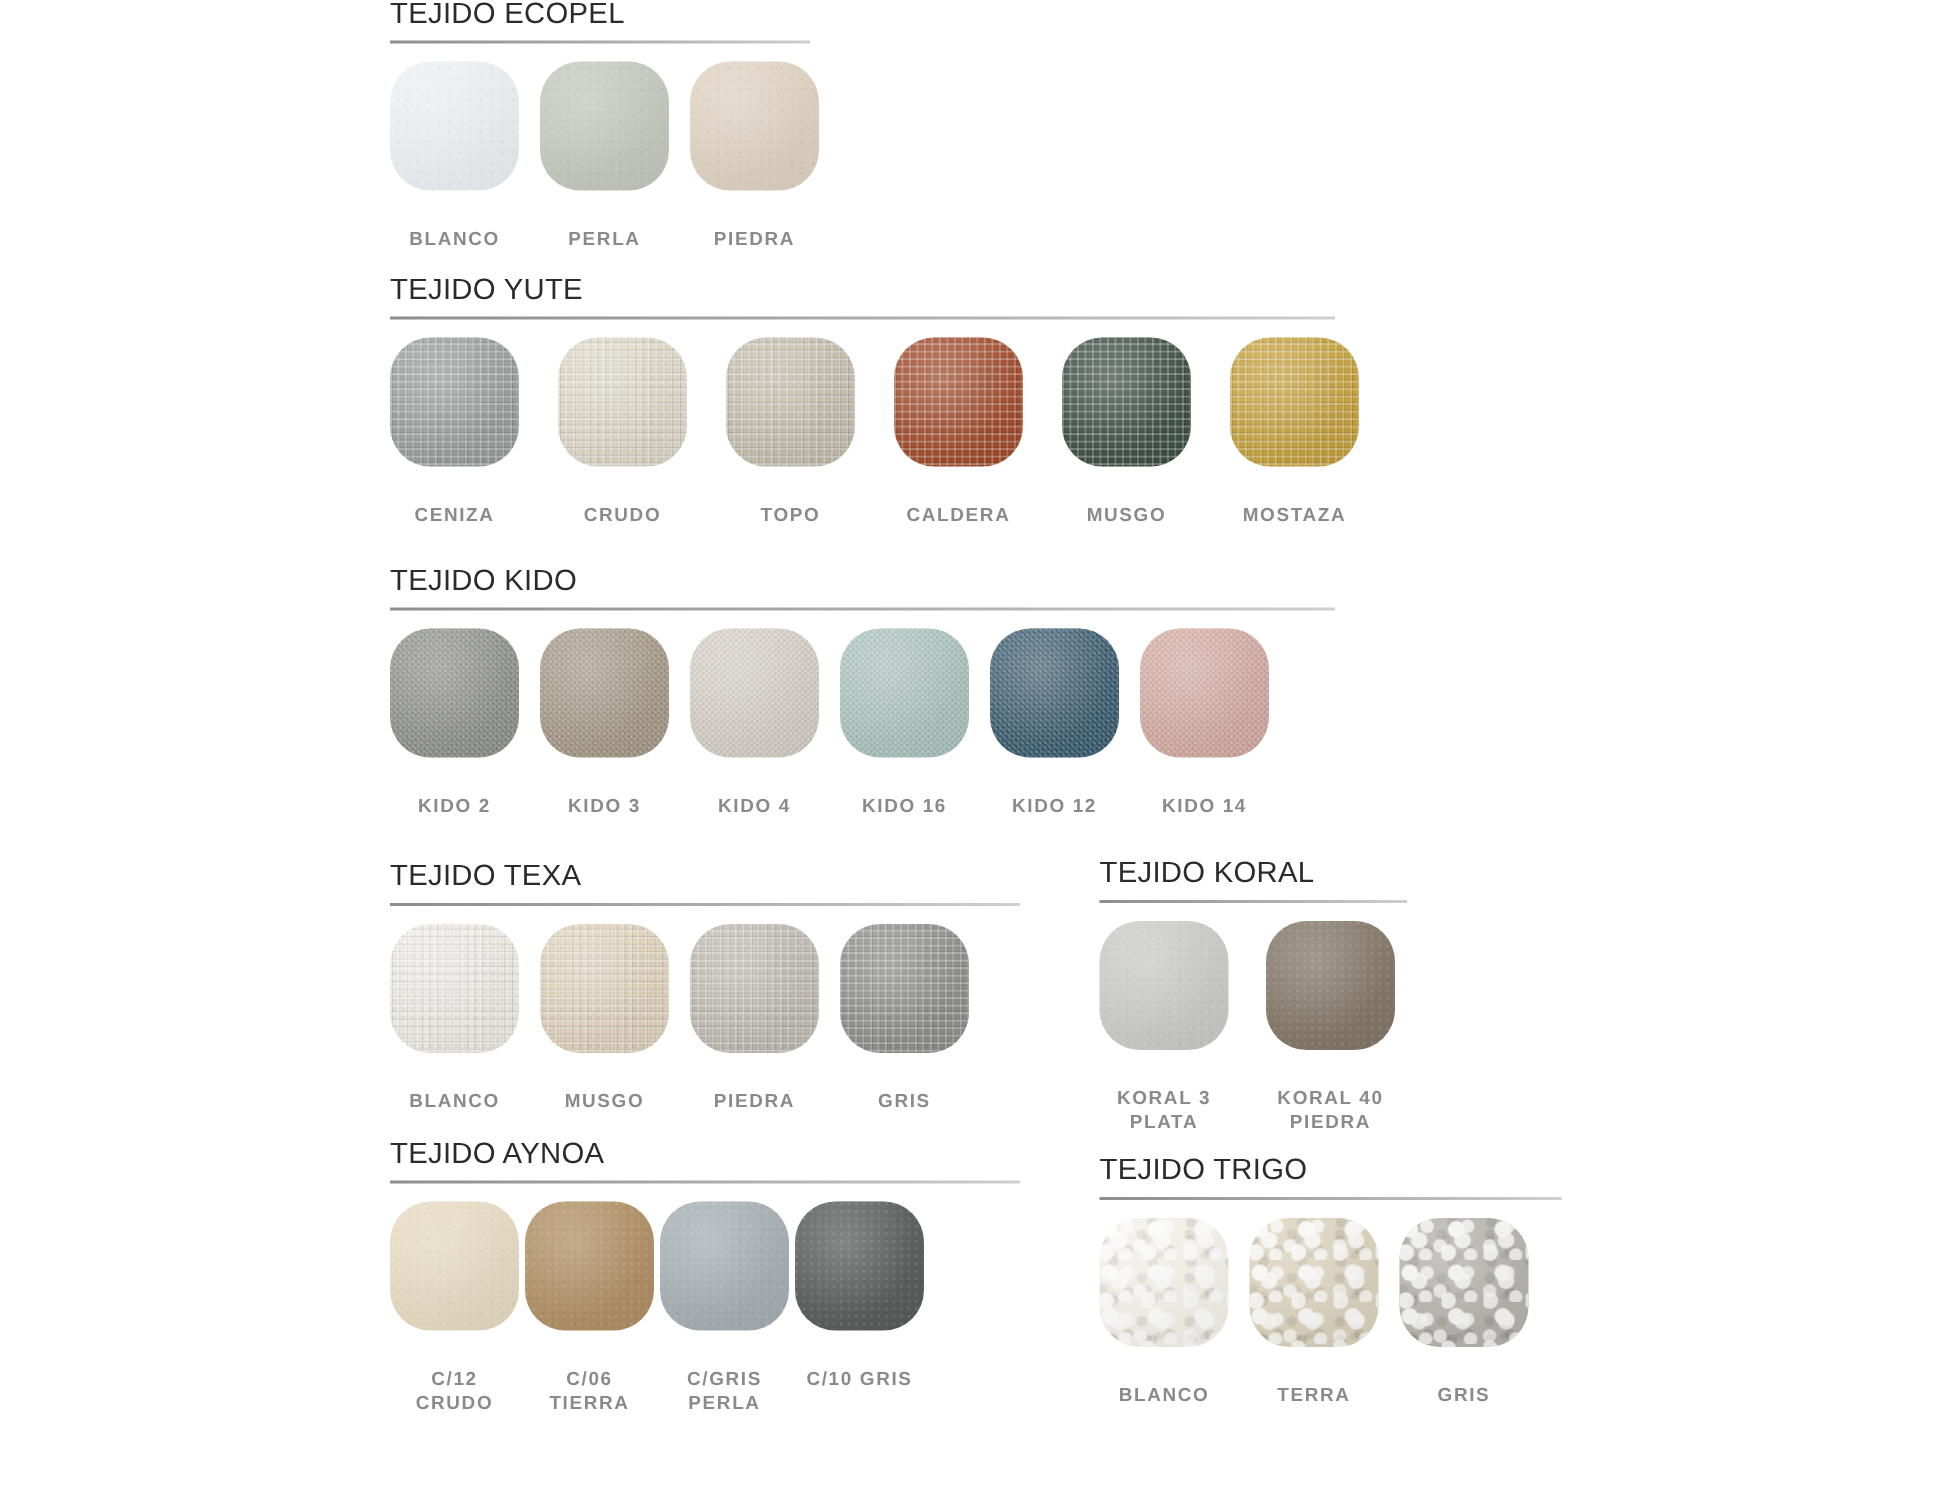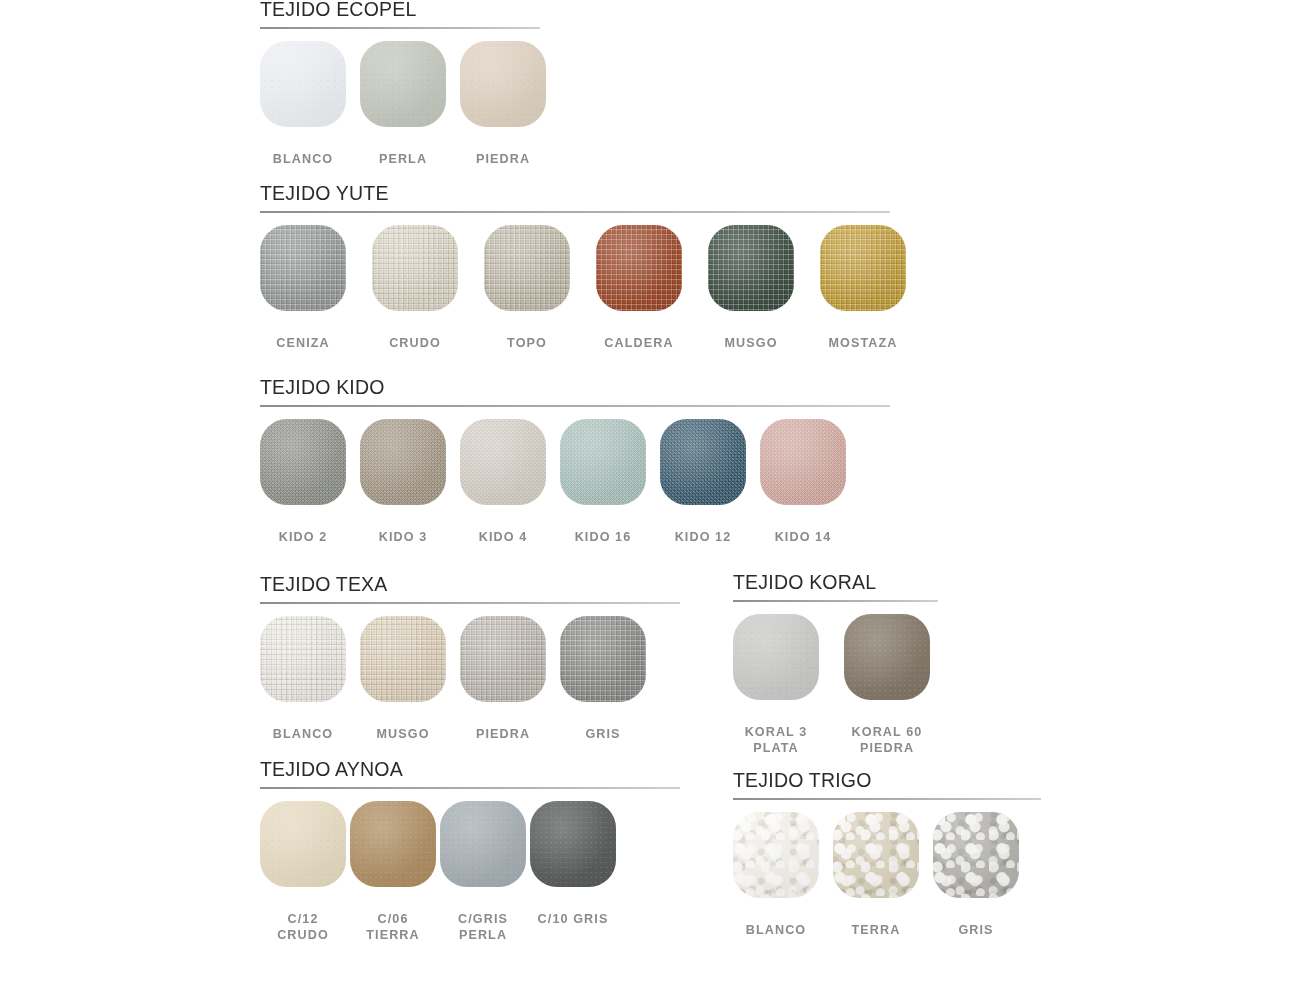--- a/index.html
+++ b/index.html
@@ -295,21 +295,21 @@
           <div class="swatch tex-smooth" style="background-color: rgb(203, 203, 201);">
             <div class="swatch-shade"></div>
           </div>
           <div class="swatch-label">KORAL 3
 PLATA</div>
         </div>
         <div class="swatch-cell">
           <div class="swatch tex-smooth" style="background-color: rgb(130, 118, 102);">
             <div class="swatch-shade"></div>
           </div>
-          <div class="swatch-label">KORAL 60
+          <div class="swatch-label">KORAL 40
 PIEDRA</div>
         </div>
       </div>
     </div>
     <div class="section" style="left: 260px; top: 760px;">
       <div class="section-title">TEJIDO AYNOA</div>
       <div class="section-rule" style="width: 420px;"></div>
       <div class="swatch-row" style="gap: 4px;">
         <div class="swatch-cell">
           <div class="swatch tex-smooth" style="background-color: rgb(232, 220, 194);">

